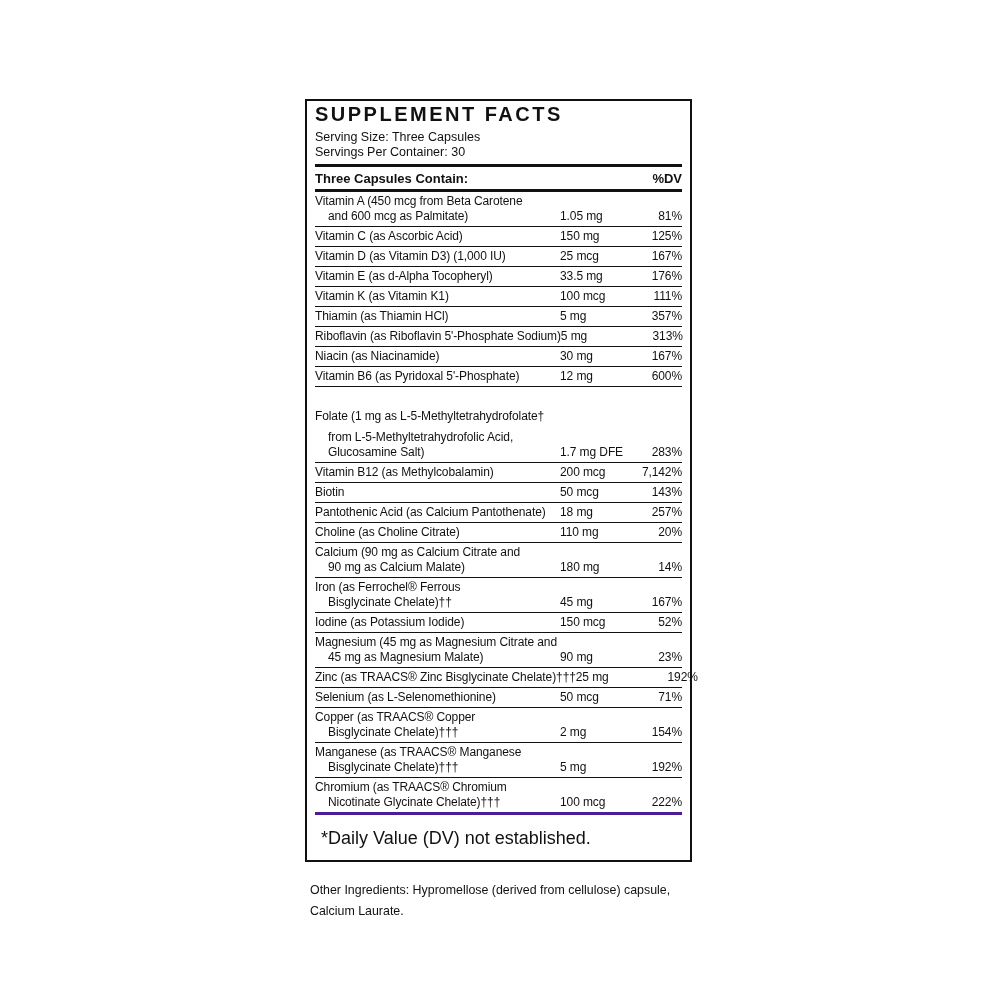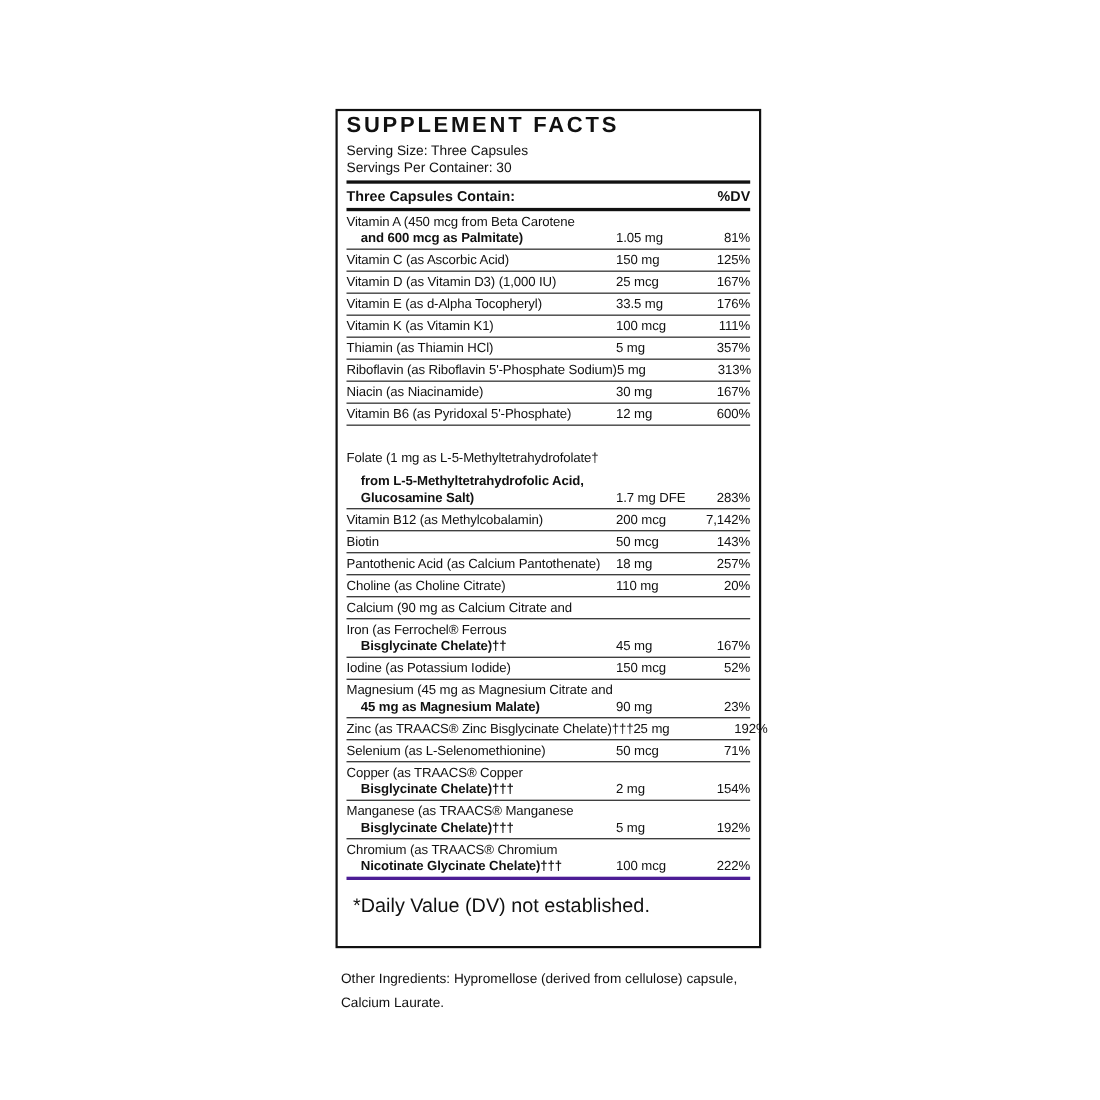--- a/index.html
+++ b/index.html
@@ -25,21 +25,21 @@
   }
   .rows{}
   .row{
     border-bottom:1px solid #111;
     padding:2px 0 2px 0;
     font-size:12px;line-height:15px;letter-spacing:-0.1px;
   }
   .row.thick-after{border-bottom:3px solid #4c1d95;}
   .row.pad-top{padding-top:5px;}
   .line{white-space:nowrap;}
-  .line.indent{padding-left:13px;font-weight:bold;}
+  .line.indent{padding-left:13px;}
   .line.gap-after{margin-bottom:6px;margin-top:20px;}
   .lastline{display:flex;align-items:baseline;}
   .lastline .name{flex:1 1 auto;white-space:nowrap;}
   .amount{flex:0 0 70px;text-align:left;white-space:nowrap;}
   .dv{flex:0 0 52px;text-align:right;white-space:nowrap;}
   .footnote{font-size:18px;padding:13px 0 0 6px;}
   .other{
     position:absolute;left:310px;top:868px;width:380px;
     font-size:12.4px;line-height:21px;
   }
@@ -154,20 +154,25 @@
       </div>
       <div class="row">
         <div class="lastline">
           <span class="name line">Choline (as Choline Citrate)</span>
           <span class="amount">110 mg</span>
           <span class="dv">20%</span>
         </div>
       </div>
       <div class="row">
         <div class="line">Calcium (90 mg as Calcium Citrate and</div>
+        <div class="lastline">
+          <span class="name line indent">90 mg as Calcium Malate)</span>
+          <span class="amount">180 mg</span>
+          <span class="dv">14%</span>
+        </div>
       </div>
       <div class="row">
         <div class="line">Iron (as Ferrochel® Ferrous</div>
         <div class="lastline">
           <span class="name line indent">Bisglycinate Chelate)††</span>
           <span class="amount">45 mg</span>
           <span class="dv">167%</span>
         </div>
       </div>
       <div class="row">

